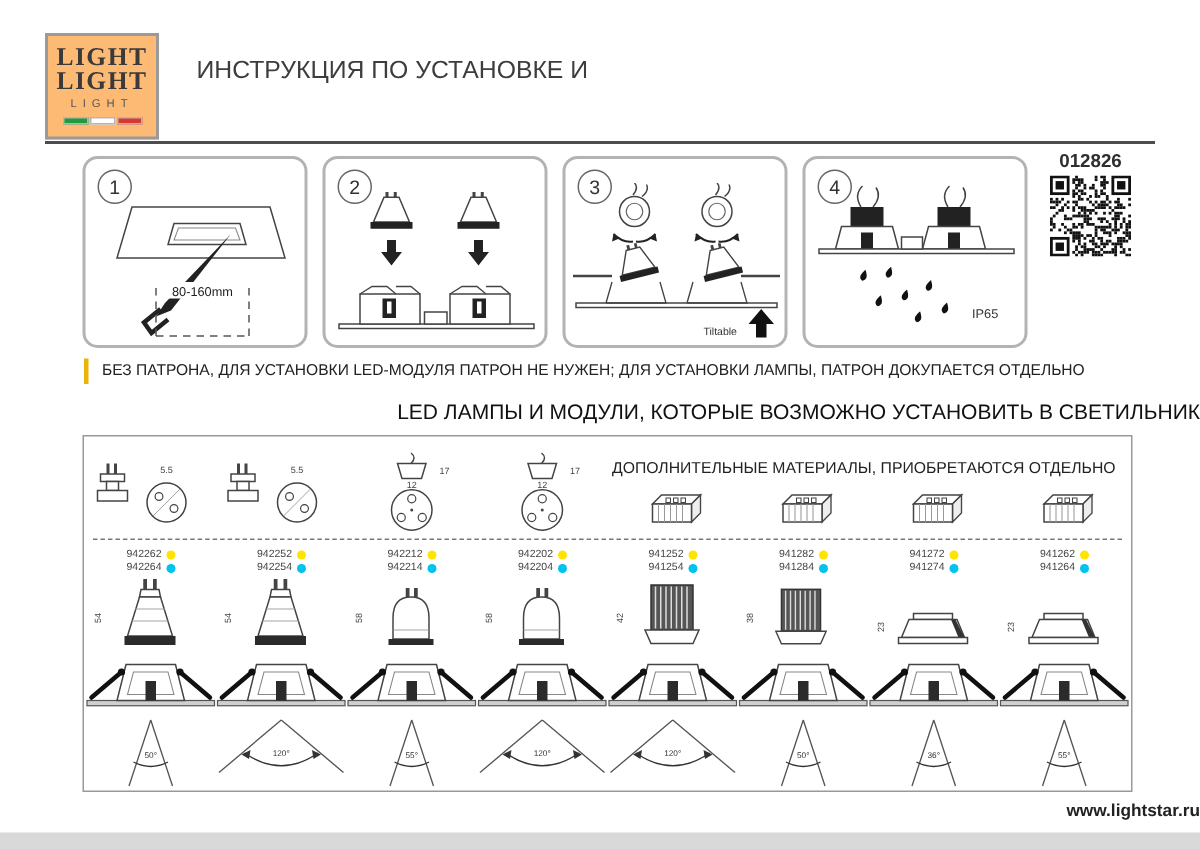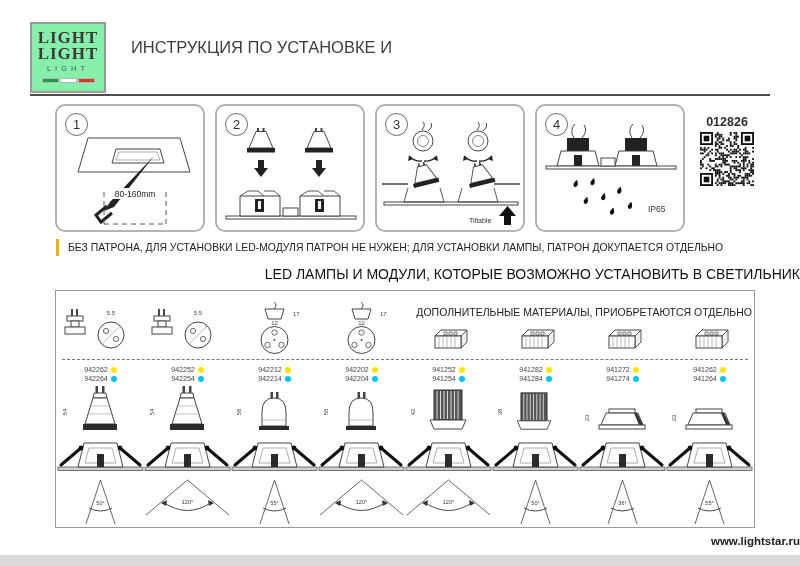--- a/index.html
+++ b/index.html
@@ -2,21 +2,21 @@
 <html><head>
 <meta charset="utf-8">
 <style>
   * { margin:0; padding:0; box-sizing:border-box; }
   html,body { background:#fff; }
   .page { position:relative; width:800px; height:566px; background:#fff;
           font-family:"Liberation Sans", sans-serif; color:#333; overflow:hidden; }
 
   
   .logo { position:absolute; left:30px; top:22px; width:76px; height:71px;
-          border:2px solid #9a9a9a; background:#86efac; text-align:center; padding-top:6px; }
+          border:2px solid #9a9a9a; background:#fdba74; text-align:center; padding-top:6px; }
   .logo .l1,.logo .l2 { font-family:"Liberation Serif", serif; font-weight:bold;
           font-size:17px; line-height:16px; color:#3a3a3a; letter-spacing:1px;}
   .logo .l3 { font-size:7.5px; letter-spacing:4px; color:#555; margin-top:2px; }
   .flag { display:flex; justify-content:center; gap:1px; margin-top:5px; }
   .flag span { width:17px; height:5px; border:1px solid #b5b5b5; }
   .flag .g { background:#1f9a3e; } .flag .w { background:#fff; } .flag .r { background:#d8392f; }
 
   .main-title { position:absolute; left:131px; top:37px; font-size:16.5px; font-weight:normal;
                 color:#3d3d3d; line-height:1.32; }
   .series-block { position:absolute; right:30px; top:37px; text-align:right; color:#3a3a3a; }
@@ -25,35 +25,35 @@
   .header-rule { position:absolute; left:30px; right:30px; top:94px; height:2px; background:#4d4d4d; }
 
   
   .step-panel { position:absolute; top:104px; width:150px; height:128px;
                 border:2px solid #b3b3b3; border-radius:10px; background:#fff; }
   .step-num { position:absolute; left:8px; top:7px; width:23px; height:23px; border:1.5px solid #666;
               border-radius:50%; text-align:center; line-height:21px; font-size:13px; color:#333; }
   .step-svg { position:absolute; left:1px; top:16px; }
 
   
-  .qr-block { position:absolute; left:697px; top:115px; width:60px; text-align:center; }
+  .qr-block { position:absolute; left:697px; top:100px; width:60px; text-align:center; }
   .qr-label { font-size:12.5px; font-weight:bold; color:#2e2e2e; }
   .qr-svg { margin-top:3px; }
 
   
   .note { position:absolute; left:56px; top:239px; width:700px; border-left:3px solid #eab308;
           padding:3px 0 3px 9px; font-size:10.4px; color:#222; }
 
   .section-title { position:absolute; left:0; top:266px; width:100%; text-align:right;
                    font-size:14px; color:#111; }
 
   
   .big-panel { position:absolute; left:55px; top:290px; width:700px; height:238px;
                border:1.5px solid #999; background:#fff; }
-  .extras-title { position:absolute; left:352px; top:15px; width:344px; text-align:right;
+  .extras-title { position:absolute; left:352px; top:15px; width:344px; text-align:left;
                   font-size:10.5px; color:#222; }
   .dash-sep { position:absolute; left:6px; right:6px; top:68px; border-top:1.5px dashed #777; }
   .cols { position:absolute; left:1px; top:2px; display:flex; }
   .col { width:87px; display:flex; flex-direction:column; align-items:center; }
   .icon-box { height:66px; width:87px; display:flex; justify-content:center; align-items:flex-end; }
   .icon-box.driver { align-items:center; padding-top:26px; }
   .codes { height:24px; margin-top:3px; display:flex; flex-direction:column; justify-content:center; gap:1px; }
   .code-row { display:flex; align-items:center; gap:3px; font-size:7px; color:#444; line-height:8px; }
   .dot { width:6px; height:6px; border-radius:50%; display:inline-block; }
   .dot.warm { background:#ffe400; } .dot.cool { background:#00c3ef; }

